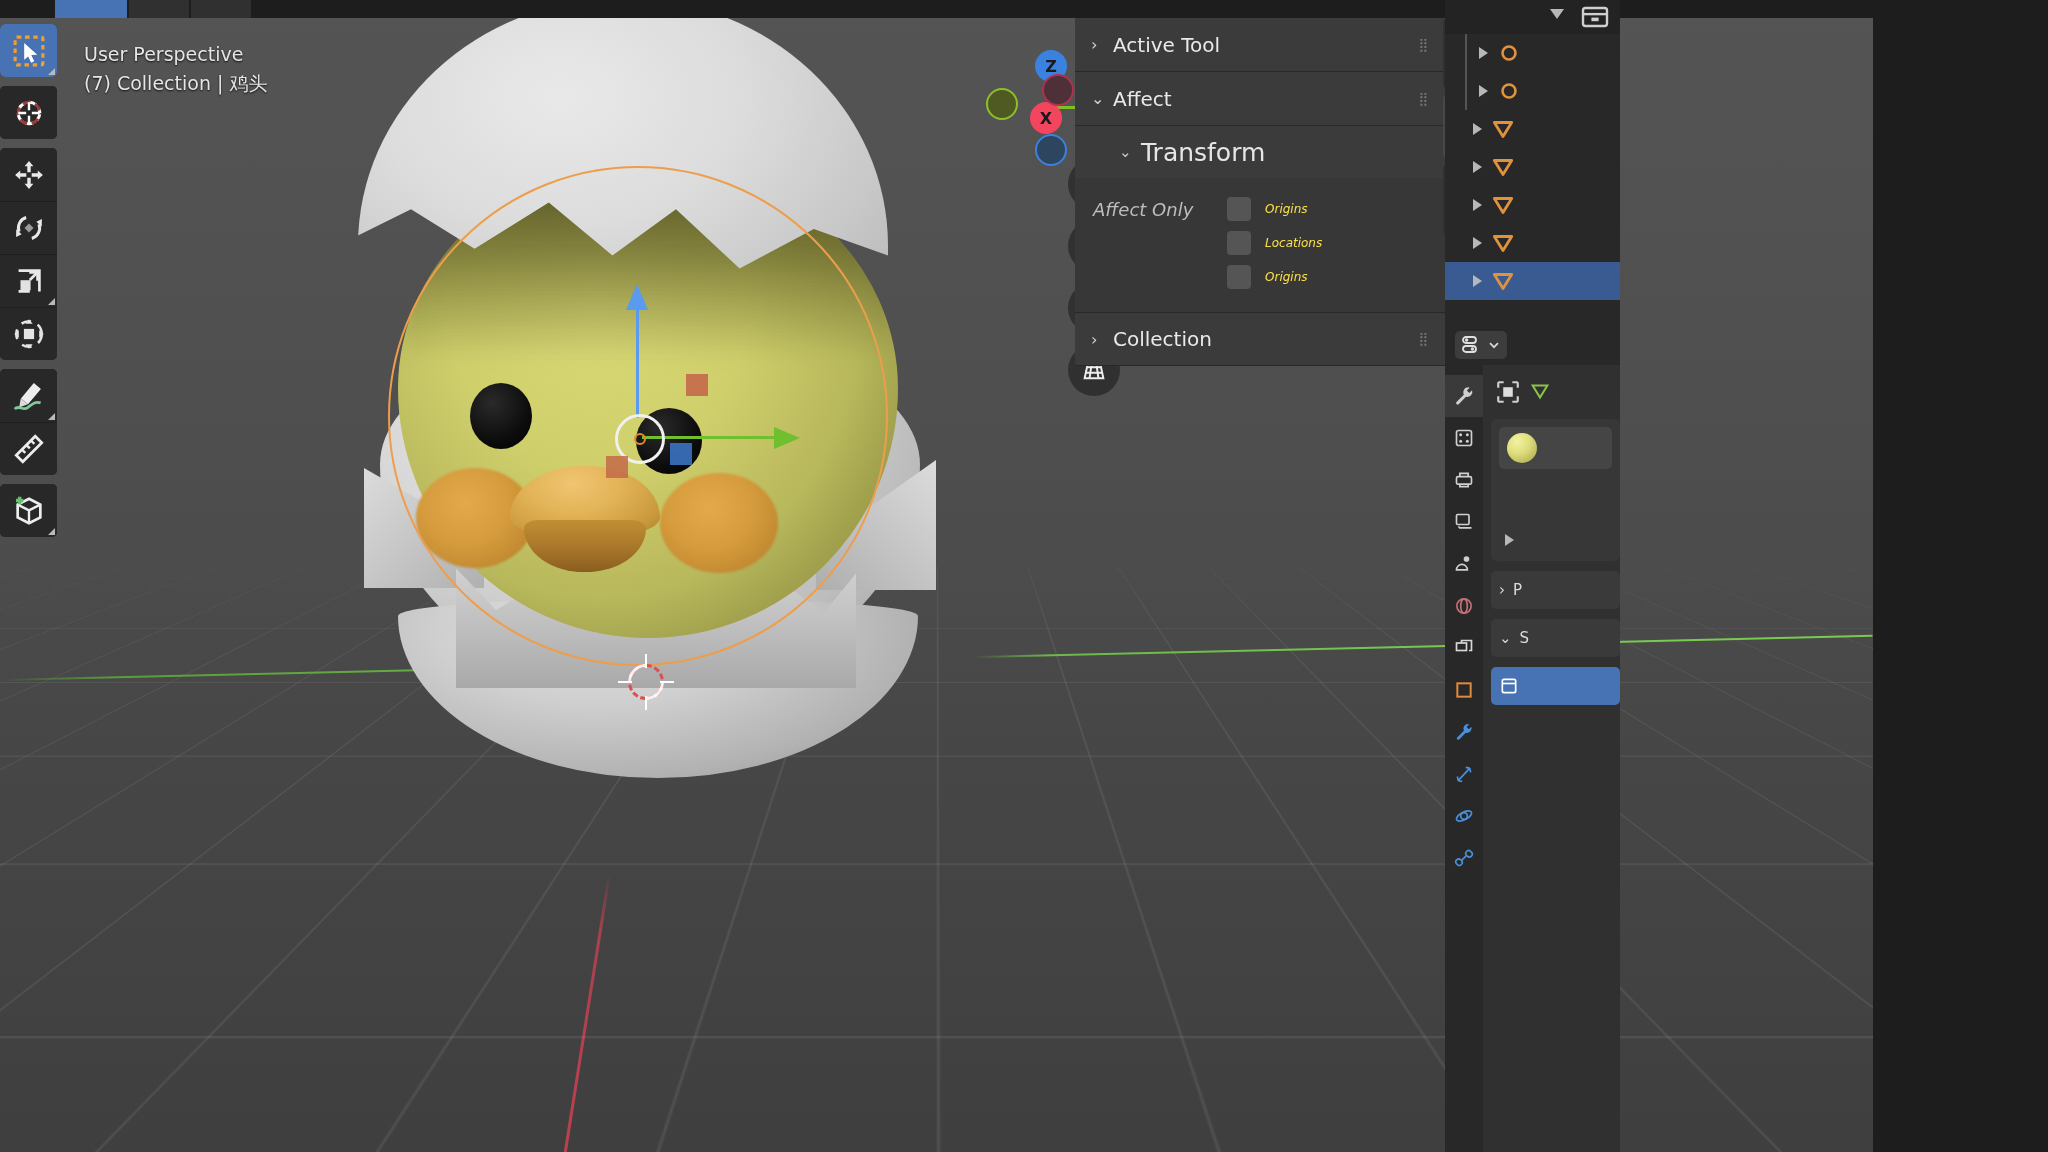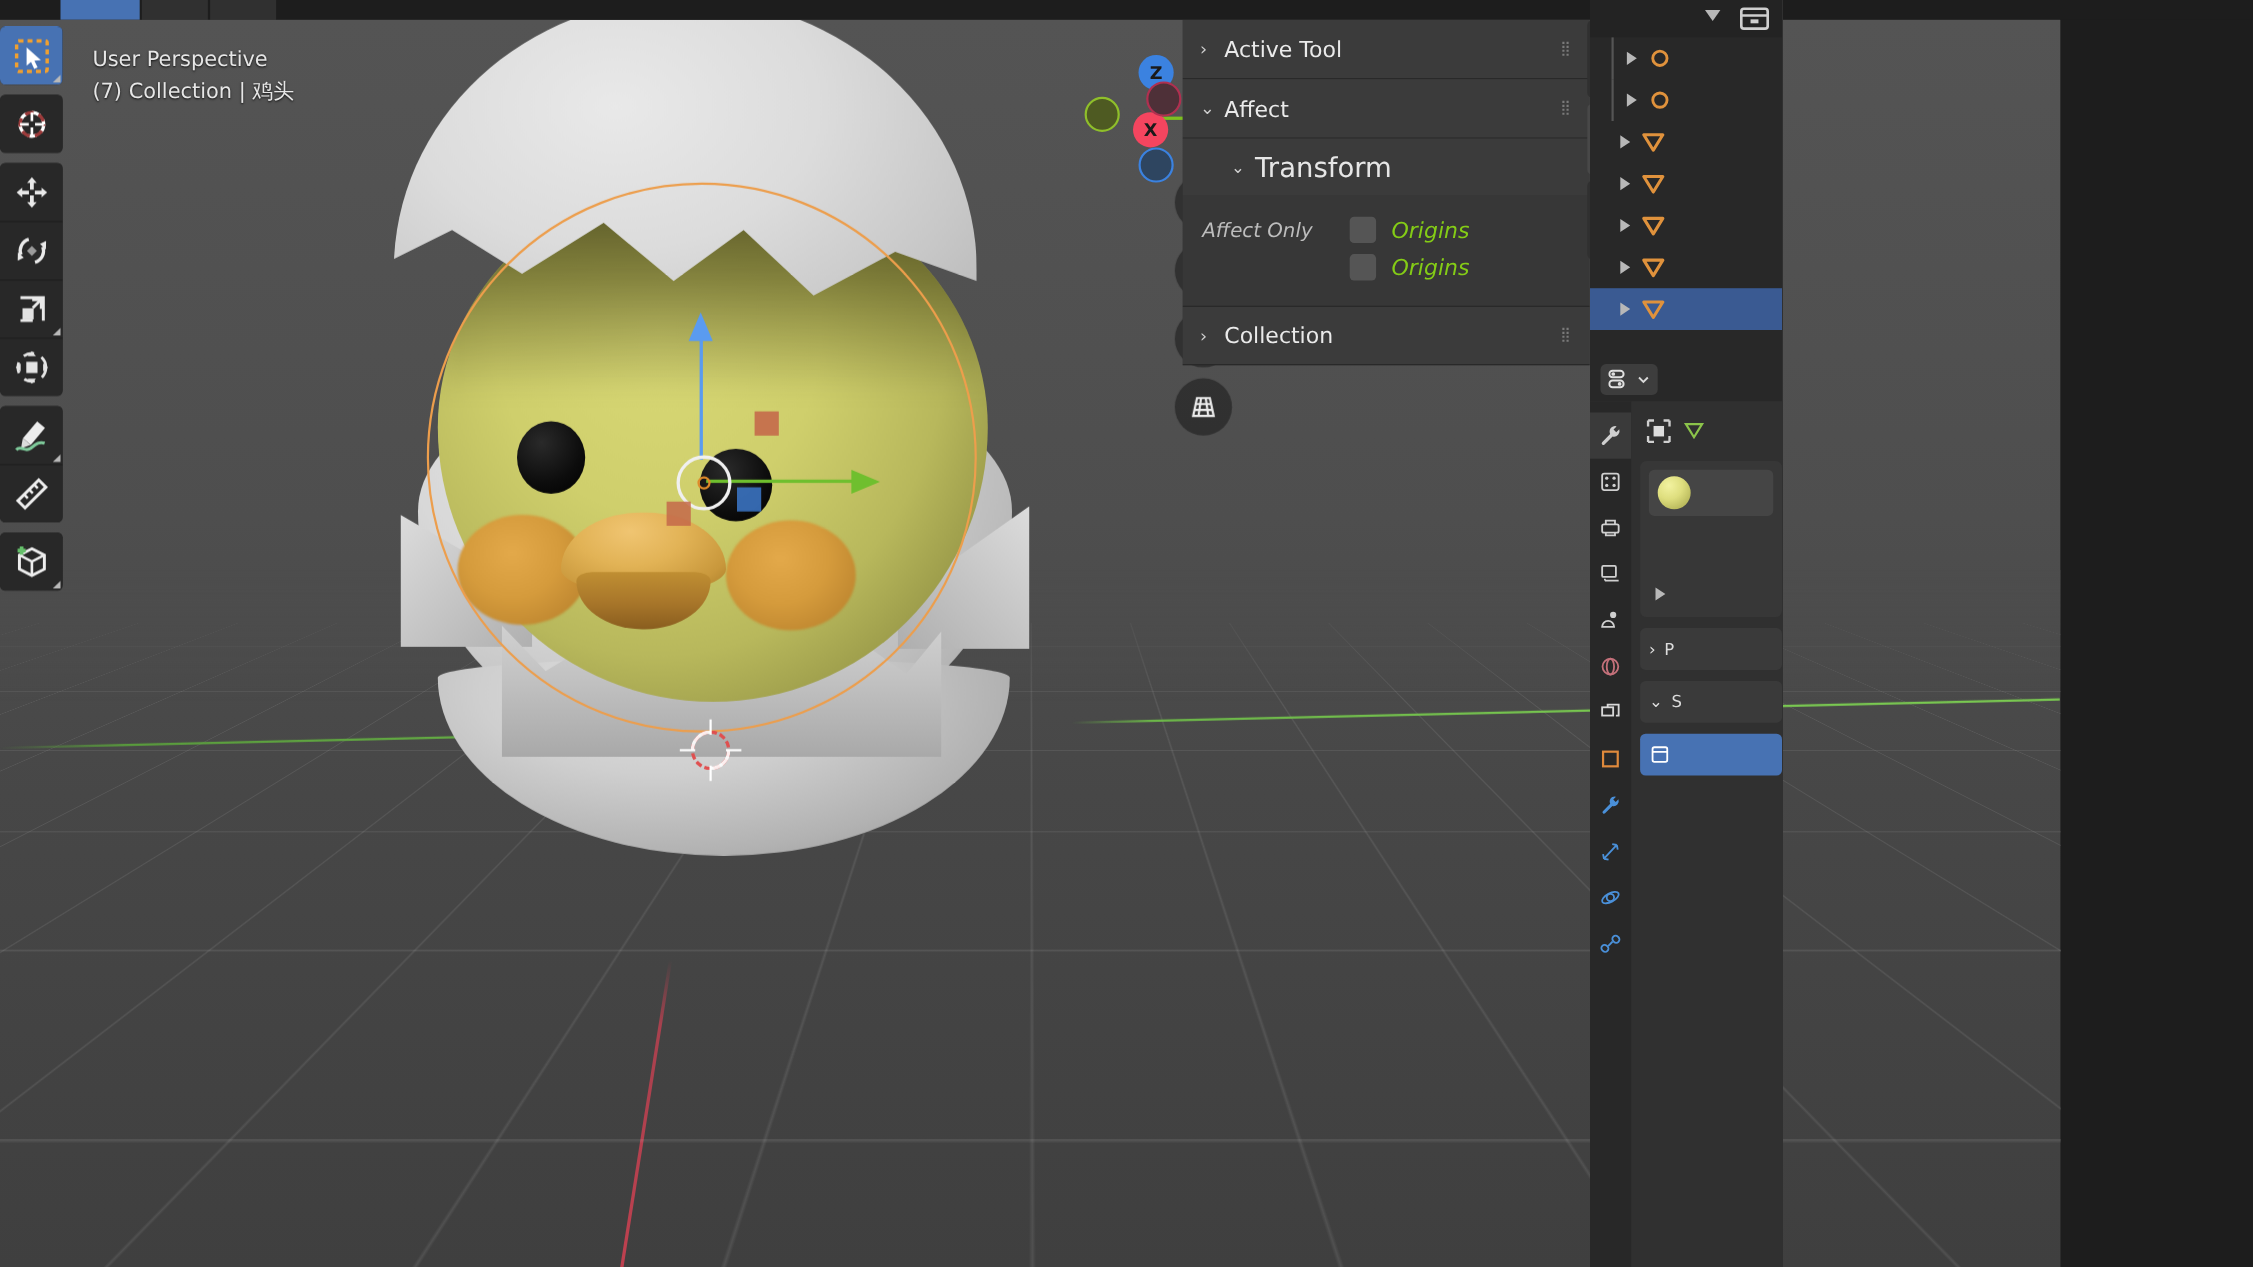--- a/index.html
+++ b/index.html
@@ -165,21 +165,21 @@
     line-height:.6; }
   .np-sub { display:flex; align-items:center; height:52px; padding:0 16px 0 44px;
     background:#3b3b3b; cursor:pointer; }
   .np-sub .chev { width:22px; color:#cfcfcf; font-size:15px; }
   .np-sub .ttl { color:#e6e6e6; font-size:25px; }
   .np-body { background:#373737; padding:14px 0 18px 0; }
   .np-row { display:flex; align-items:center; height:34px; padding:0 18px;font-style:italic; }
   .np-label { width:134px; color:#bdbdbd; font-size:18px; text-align:left; }
   .np-cb { width:24px; height:24px; background:#555; border-radius:4px;
     margin-right:14px; cursor:pointer; flex:none; }
-  .np-cbl { color:#84cc16; font-size:20px; }
+  .np-cbl { color:#fde047; font-size:12px; }
 
   
   #ntabs { position:absolute; right:145px; top:18px; width:32px; }
   .ntab { width:32px; padding:16px 0; background:#303030; border-radius:5px 0 0 5px;
     margin-bottom:5px; display:flex; align-items:center; justify-content:center;
     cursor:pointer; }
   .ntab span { writing-mode:vertical-rl; color:#cdcdcd; font-size:17px; }
   .ntab.active { background:#484848; }
   .ntab.active span { color:#fff; }
 
@@ -473,20 +473,25 @@
 
     <div class="np-body">
       <div class="np-row">
         <span class="np-label">Affect Only</span>
         <span class="np-cb"></span>
         <span class="np-cbl">Origins</span>
       </div>
       <div class="np-row">
         <span class="np-label"></span>
         <span class="np-cb"></span>
+        <span class="np-cbl">Locations</span>
+      </div>
+      <div class="np-row">
+        <span class="np-label"></span>
+        <span class="np-cb"></span>
         <span class="np-cbl">Origins</span>
       </div>
     </div>
 
     <div class="np-head" style="border-top:1px solid #282828;">
       <span class="chev">›</span>
       <span class="ttl">Collection</span>
       <span class="np-grip">⣿</span>
     </div>
   </div>

